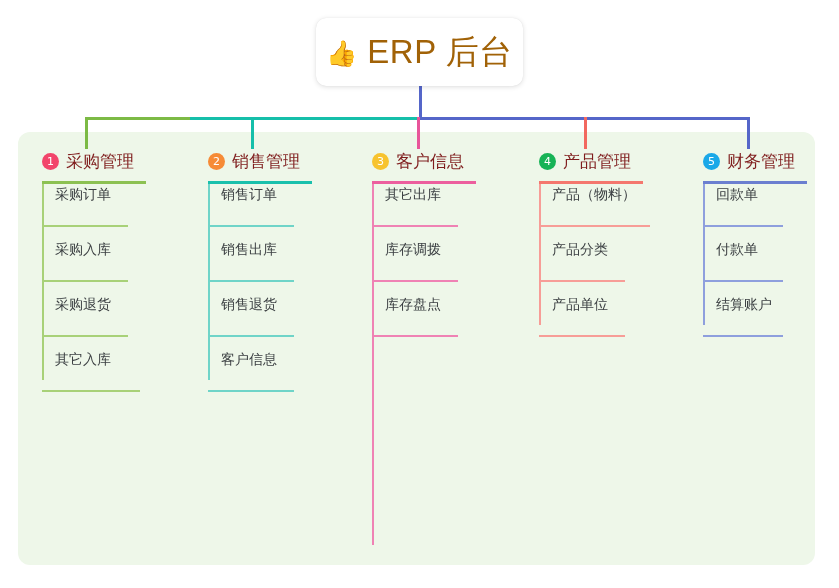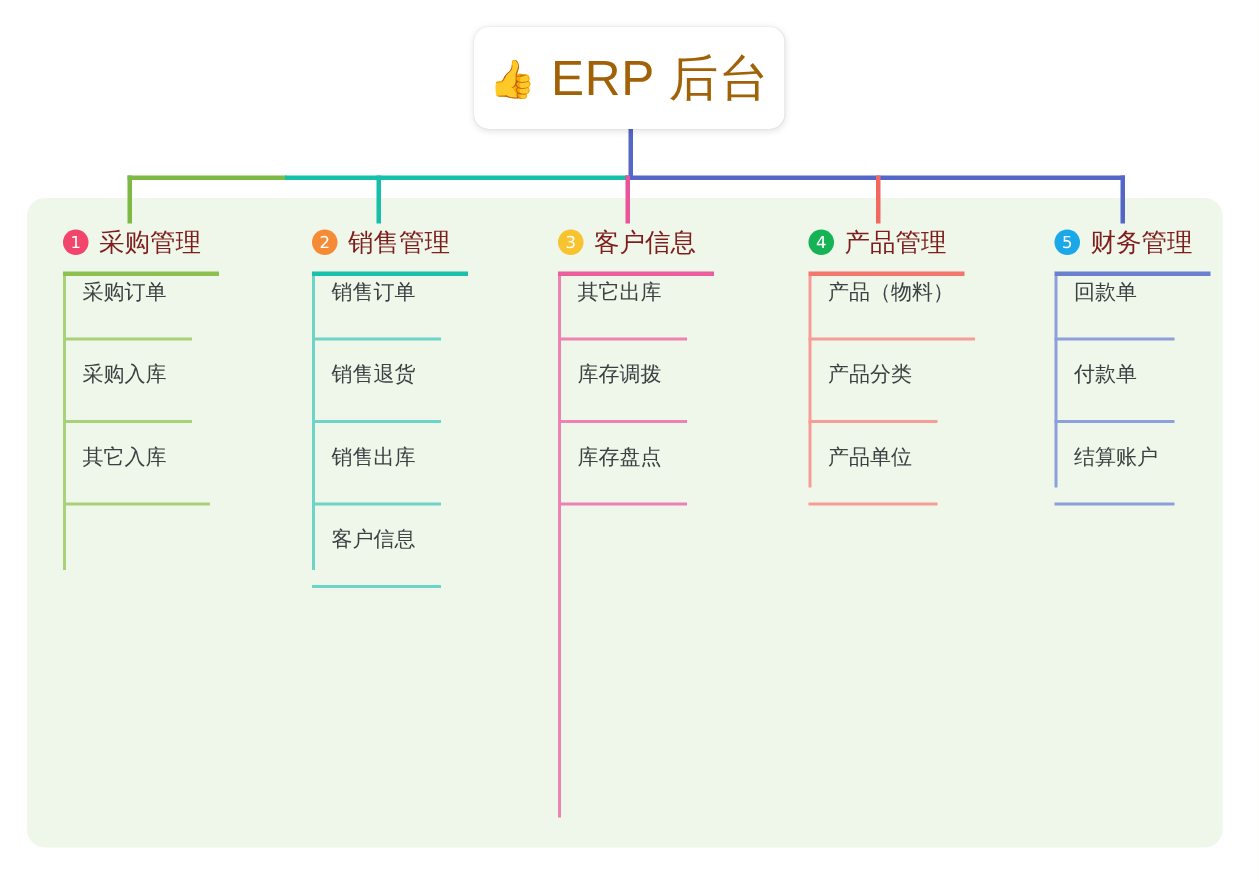--- a/index.html
+++ b/index.html
@@ -164,43 +164,47 @@
           <div class="spine" style="height: 196px; background: rgb(168, 209, 120);"></div>
           <div class="item">
             <span class="item-label">采购订单</span>
             <div class="item-rule" style="width: 86px; background: rgb(168, 209, 120);"></div>
           </div>
           <div class="item">
             <span class="item-label">采购入库</span>
             <div class="item-rule" style="width: 86px; background: rgb(168, 209, 120);"></div>
           </div>
           <div class="item">
+            <span class="item-label">采购退货</span>
+            <div class="item-rule" style="width: 86px; background: rgb(168, 209, 120);"></div>
+          </div>
+          <div class="item">
             <span class="item-label">其它入库</span>
             <div class="item-rule" style="width: 98px; background: rgb(168, 209, 120);"></div>
           </div>
         </div>
       </div>
       <div class="column" style="left: 208px; top: 148px;">
         <div class="col-head">
           <span class="badge" style="background: rgb(246, 139, 54);">2</span>
           <span class="col-title">销售管理</span>
         </div>
         <div class="head-rule" style="width: 104px; background: rgb(25, 192, 172);"></div>
         <div class="items">
           <div class="spine" style="height: 196px; background: rgb(111, 212, 200);"></div>
           <div class="item">
             <span class="item-label">销售订单</span>
             <div class="item-rule" style="width: 86px; background: rgb(111, 212, 200);"></div>
           </div>
           <div class="item">
+            <span class="item-label">销售出库</span>
+            <div class="item-rule" style="width: 86px; background: rgb(111, 212, 200);"></div>
+          </div>
+          <div class="item">
             <span class="item-label">销售退货</span>
-            <div class="item-rule" style="width: 86px; background: rgb(111, 212, 200);"></div>
-          </div>
-          <div class="item">
-            <span class="item-label">销售出库</span>
             <div class="item-rule" style="width: 86px; background: rgb(111, 212, 200);"></div>
           </div>
           <div class="item">
             <span class="item-label">客户信息</span>
             <div class="item-rule" style="width: 86px; background: rgb(111, 212, 200);"></div>
           </div>
         </div>
       </div>
       <div class="column" style="left: 372px; top: 148px;">
         <div class="col-head">

